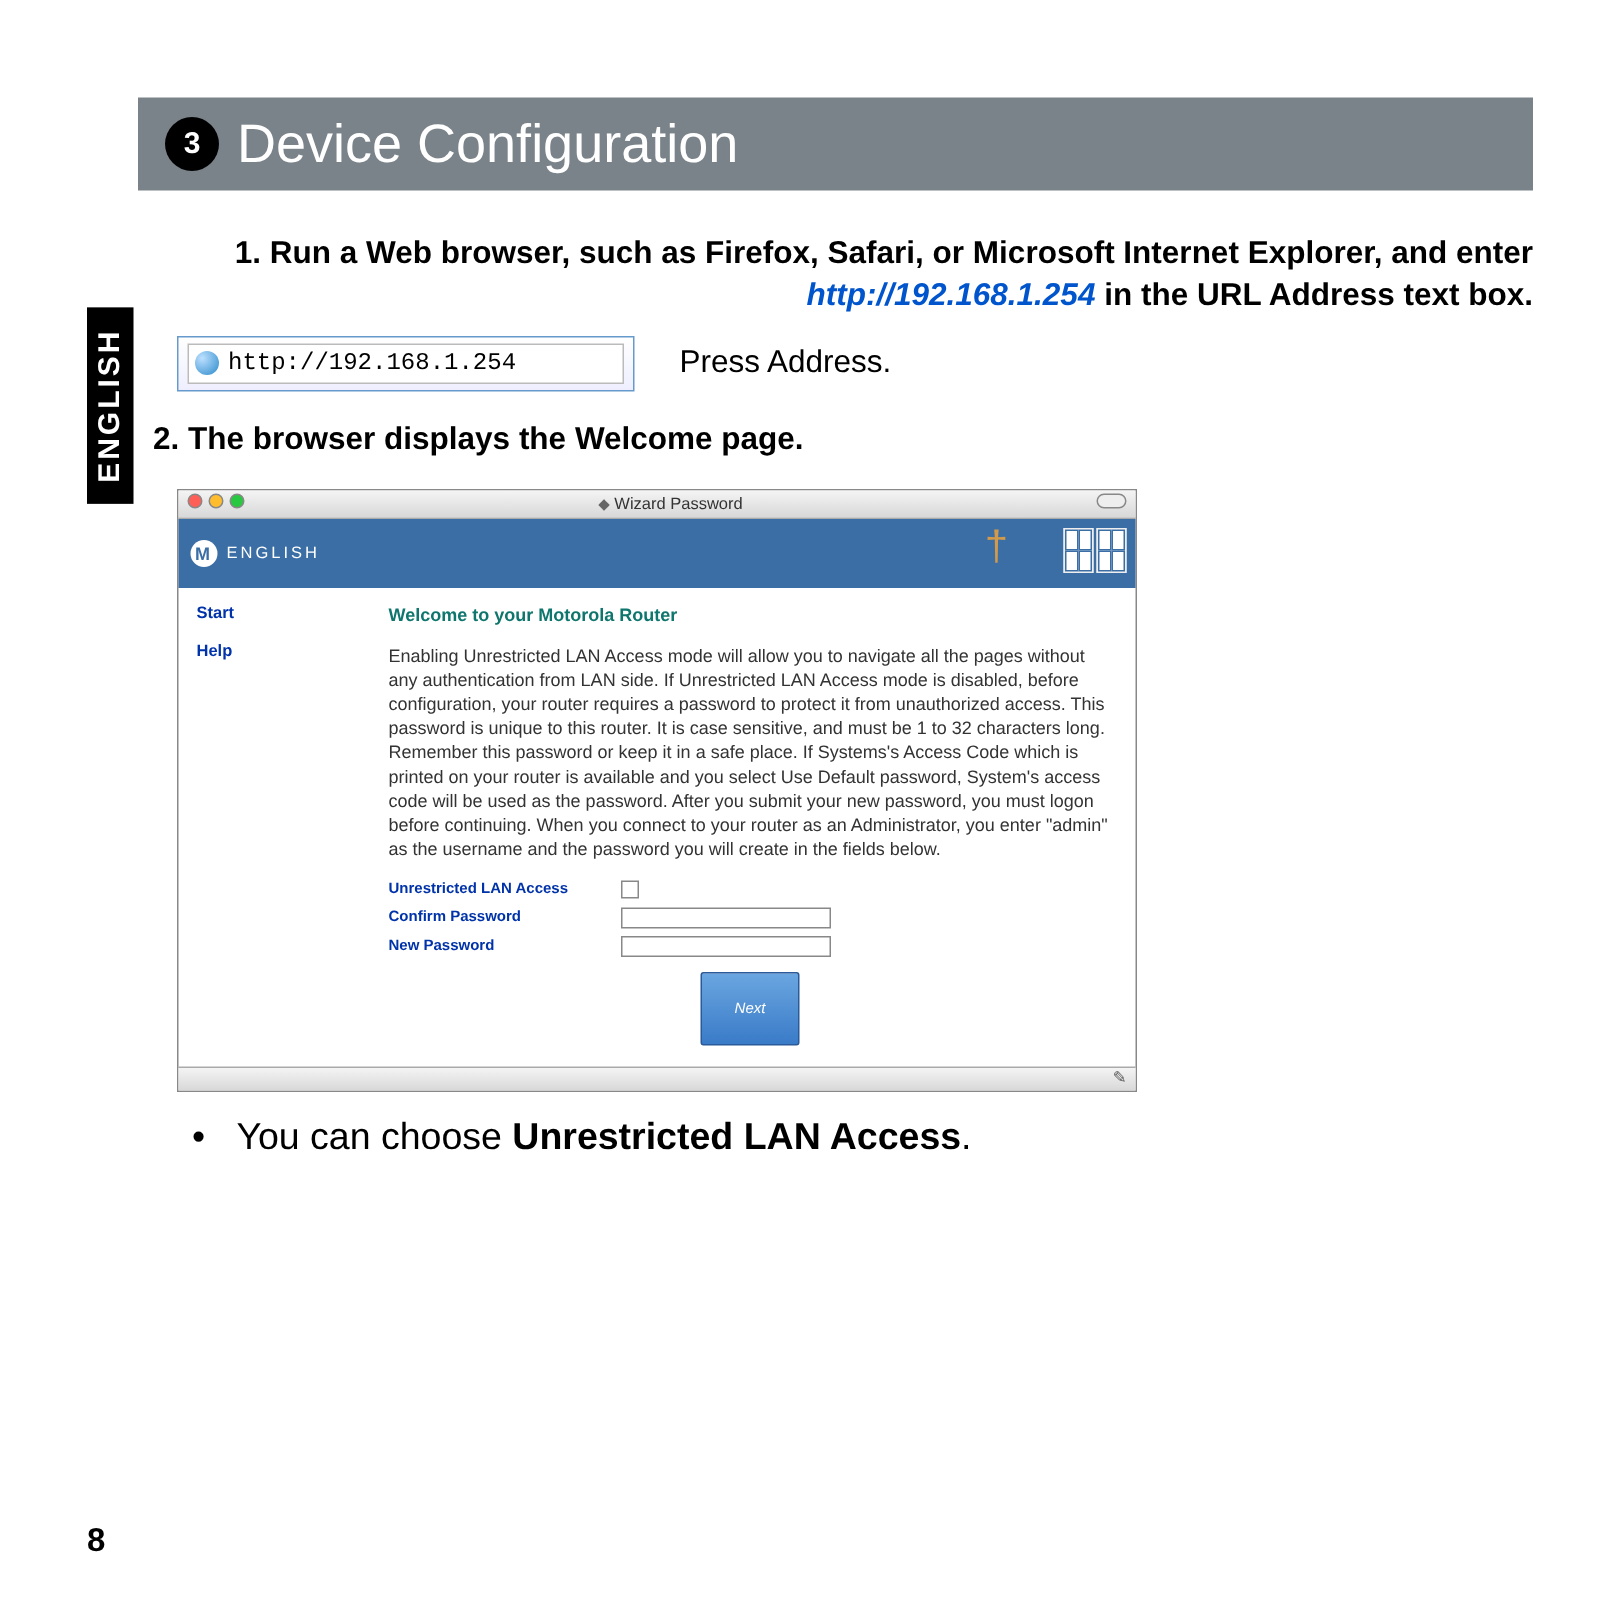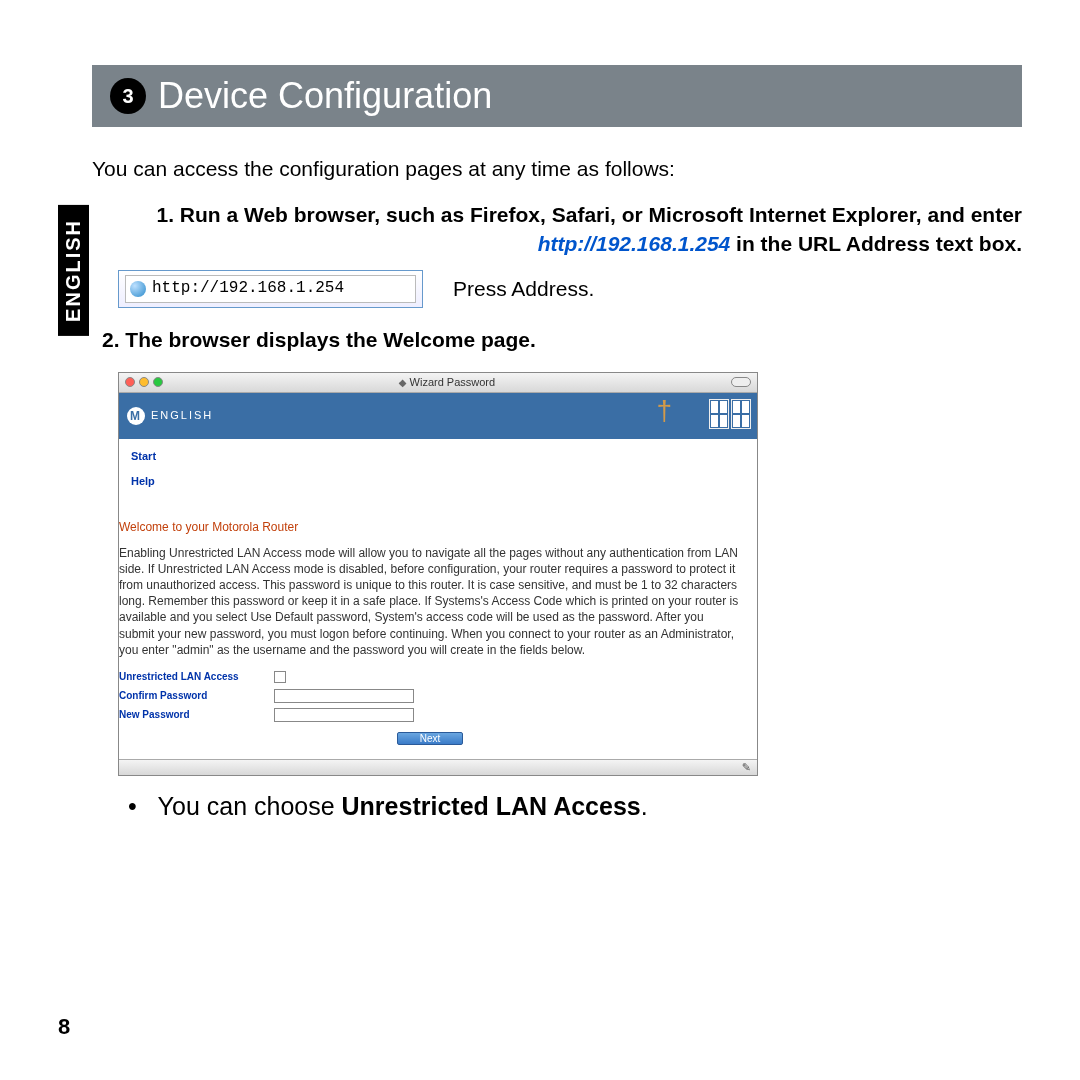--- a/index.html
+++ b/index.html
@@ -85,21 +85,21 @@
   .browser-window {
     border: 1px solid #888;
     width: 640px;
     margin-left: 26px;
     font-size: 10px;
     background: #fff;
   }
   .titlebar {
     background: linear-gradient(#f4f4f4,#d8d8d8);
     display: flex;
-    align-items: center;
+    align-items: flex-start;
     padding: 2px 6px;
     position: relative;
     border-bottom: 1px solid #aaa;
     font-size: 11px;
     gap: 20px;
   }
   .dots { display: flex; gap: 4px; }
   .dot { width: 10px; height: 10px; border-radius: 50%; border: 1px solid #888; }
   .dot.r{background:#ff5f57}.dot.y{background:#ffbd2e}.dot.g{background:#28c840}
   .title-text { flex: 1; text-align: center; color: #333; }
@@ -111,48 +111,47 @@
     align-items: center;
     padding: 0 8px;
     position: relative;
   }
   .mot-logo { display:flex; align-items:center; gap:6px; color:#fff; font-size:11px; letter-spacing:2px;}
   .mot-circle{width:18px;height:18px;border-radius:50%;background:#fff;color:#3a6ea5;display:flex;align-items:center;justify-content:center;font-weight:bold;font-size:12px;}
   .banner-right{position:absolute;right:6px;top:6px;display:flex;gap:2px;}
   .win-ico{width:20px;height:30px;background:#fff;border:1px solid #eee;display:grid;grid-template-columns:1fr 1fr;grid-template-rows:1fr 1fr;}
   .win-ico div{border:1px solid #3a6ea5;}
   .cross{position:absolute;right:85px;top:4px;color:#d29a4a;font-size:28px;line-height:1;}
-  .router-body { display:flex; min-height: 300px; flex-direction: column;}
+  .router-body { display:flex; min-height: 300px;}
   .sidebar { width: 140px; padding: 10px 12px; }
   .sidebar a { display:block; color:#0033aa; font-weight:bold; font-size:11px; margin-bottom:10px; text-decoration:none;}
   .main-panel { flex:1; padding: 10px 16px 14px 0; }
-  .welcome-h { color:#c2410c; font-weight:normal; font-size:12px; margin-bottom:10px;}
+  .welcome-h { color:#0f766e; font-weight:bold; font-size:12px; margin-bottom:10px;}
   .welcome-p { color:#333; font-size:12px; line-height:1.35; margin-bottom:12px;}
   .form-row{display:flex;align-items:center;margin:5px 0;font-size:10px;}
   .form-label{color:#0033aa;font-weight:bold;width:155px;}
   .chk{width:12px;height:12px;border:1px solid #888;background:#fff;}
   .txt{width:140px;height:14px;border:1px solid #888;background:#fff;}
-  .next-btn{background:linear-gradient(#6aa6e0,#3a7bc8);color:#fff;border:1px solid #2a5a99;border-radius:2px;font-size:10px;padding:0 22px;margin:10px auto 0;display:block;}
+  .next-btn{background:linear-gradient(#6aa6e0,#3a7bc8);color:#fff;border:1px solid #2a5a99;border-radius:2px;font-size:10px;padding:18px 22px;margin:10px auto 0;display:block;font-style:italic;}
   .statusbar{background:linear-gradient(#f4f4f4,#d8d8d8);height:16px;border-top:1px solid #aaa;display:flex;justify-content:flex-end;align-items:center;padding:0 6px;font-size:11px;color:#555;}
   .bullet-line{margin:14px 0 0 36px;font-size:25px;}
   .page-num{position:absolute;left:58px;bottom:40px;font-size:22px;font-weight:bold;}
   .diamond{font-size:10px;color:#666;margin-right:3px;}
 </style>
 </head>
 <body>
 
 <div class="section-header">
   <div class="circle-num">3</div>
   <div class="section-title">Device Configuration</div>
 </div>
 
 <div class="lang-tab">ENGLISH</div>
 
 <div class="content">
-  <p class="intro">You can access the configuration pages at any time as follows:</p>
 
   <p class="step step-first">
     <span>1. Run a Web browser, such as Firefox, Safari, or Microsoft Internet Explorer, and enter </span><span class="url-link">http://192.168.1.254</span><span> in the URL Address text box.</span>
   </p>
 
   <div class="url-row">
     <div class="url-box">
       <div class="url-inner">
         <span class="globe"></span>
         <span>http://192.168.1.254</span>

